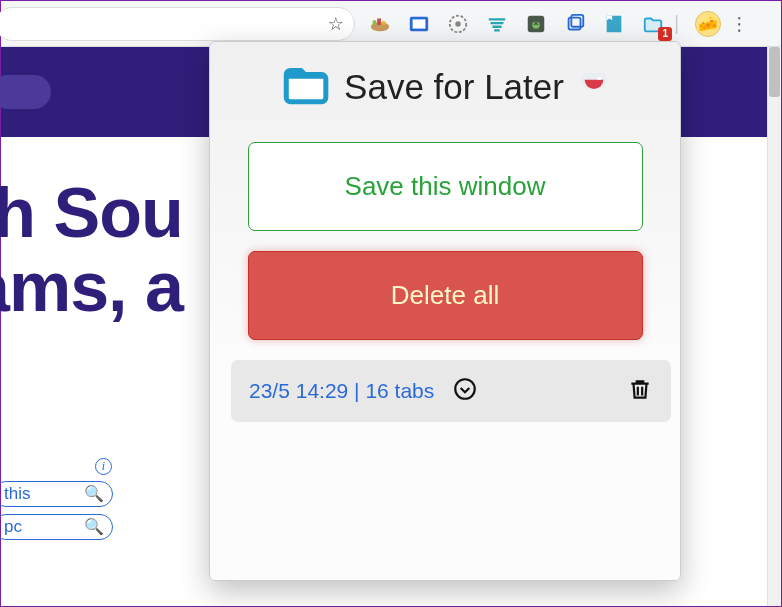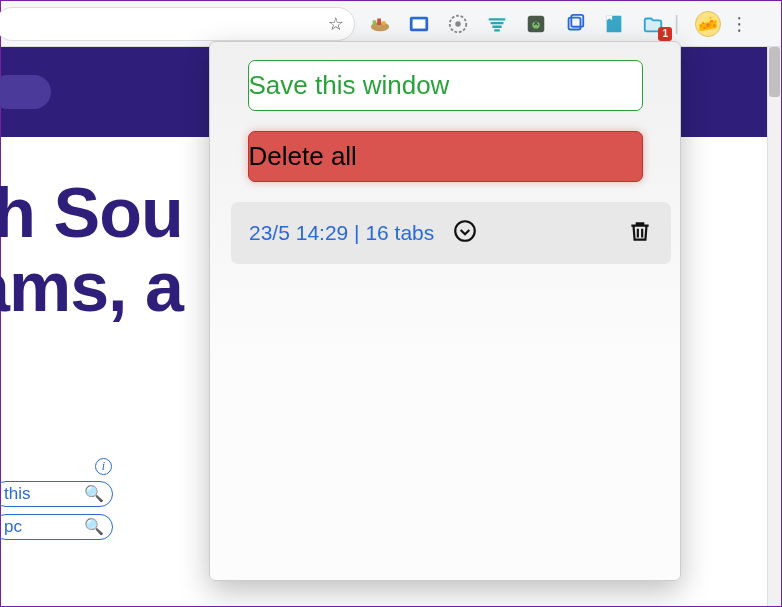--- a/index.html
+++ b/index.html
@@ -24,23 +24,23 @@
   .info-icon { display: inline-block; width: 17px; height: 17px; border: 1.5px solid #2a6ad8; border-radius: 50%; color: #2a6ad8; font-size: 12px; text-align: center; line-height: 15px; margin-left: 94px; margin-top: 60px; font-style: italic; font-family: Georgia, serif; }
   .search-chips { margin-top: 6px; margin-left: -8px; }
   .chip { display: flex; align-items: center; justify-content: space-between; border: 1.5px solid #2a6ad8; border-radius: 18px; padding: 2px 8px 2px 10px; margin-bottom: 7px; width: 120px; color: #2a6ad8; font-size: 17px; }
   .chip .mag { color: #2a6ad8; font-size: 16px; }
   
   .popup { position: absolute; top: 40px; left: 208px; width: 472px; height: 540px; background: linear-gradient(#f0f0f0, #fcfcfc 60%); border: 1px solid #ccc; border-radius: 6px; box-shadow: 0 10px 30px rgba(0,0,0,0.25); padding: 18px 28px; }
   .popup-header { display: flex; align-items: center; justify-content: center; gap: 14px; margin-bottom: 28px; }
   .popup-folder svg { width: 50px; height: 50px; }
   .popup-title { font-size: 35px; color: #222; }
   .popup-glass svg { width: 32px; height: 32px; }
-  .btn { display: block; width: 395px; margin: 0 auto 20px; border-radius: 7px; font-size: 26px; padding: 9px 0; cursor: pointer; }
+  .btn { display: block; width: 395px; margin: 0 auto 20px; border-radius: 7px; text-align: center; font-size: 26px; padding: 28px 0; cursor: pointer; }
   .btn-save { background: #fff; color: #2aa23a; border: 1.5px solid #2aa23a; }
-  .btn-delete { background: #d9534f; color: #000000; border: 1px solid #c9302c; box-shadow: 0 0 8px rgba(217,83,79,0.4); }
+  .btn-delete { background: #d9534f; color: #fef9c3; border: 1px solid #c9302c; box-shadow: 0 0 8px rgba(217,83,79,0.4); }
   .session-row { background: #e8e8e8; border-radius: 7px; padding: 16px 18px; display: flex; align-items: center; justify-content: space-between; width: 440px; margin-left: -7px; text-align: right; }
   .session-label { color: #2a6ad8; font-size: 21px; }
   .session-row .chev { margin-left: 18px; }
   .chev svg, .trash svg { width: 26px; height: 26px; stroke: #111; fill: none; stroke-width: 2; }
   .scrollbar { position: absolute; right: 0; top: 46px; width: 14px; bottom: 0; background: #f1f1f1; border-left: 1px solid #e0e0e0; }
   .scroll-thumb { position: absolute; top: 0; left: 1px; right: 1px; height: 50px; background: #c0c0c0; border-radius: 3px; }
 </style>
 </head>
 <body>
 
@@ -125,20 +125,36 @@
         <span class="mag">🔍</span>
       </div>
       <div class="chip">
         <span>pc</span>
         <span class="mag">🔍</span>
       </div>
     </div>
   </div>
 
   <div class="popup">
+    <div class="popup-header">
+      <span class="popup-folder">
+        <svg viewBox="0 0 24 24">
+            <path d="M3 7 a2 2 0 0 1 2 -2 h5 l2 2 h8 a2 2 0 0 1 2 2 v9 a2 2 0 0 1 -2 2 h-15 a2 2 0 0 1 -2 -2 z" fill="#ffffff" stroke="#1f9acb" stroke-width="2.4"></path>
+            <path d="M3 7 a2 2 0 0 1 2 -2 h5 l2 2 h8 a2 2 0 0 1 2 2 H3z" fill="#1f9acb"></path>
+          </svg>
+      </span>
+      <span class="popup-title">Save for Later</span>
+      <span class="popup-glass">
+        <svg viewBox="0 0 24 24">
+            <path d="M5 3 h14 a7 7 0 0 1 -7 12 a7 7 0 0 1 -7 -12 z" fill="#e9eef0"></path>
+            <path d="M5 8 h14 a7 7 0 0 1 -7 7 a7 7 0 0 1 -7 -7 z" fill="#d83a4a"></path>
+            <ellipse cx="16" cy="7" rx="2" ry="1.2" fill="#ffffff" opacity="0.85"></ellipse>
+          </svg>
+      </span>
+    </div>
     <div class="btn btn-save">Save this window</div>
     <div class="btn btn-delete">Delete all</div>
     <div class="session-row">
       <span class="session-label">23/5 14:29 | 16 tabs</span>
       <span class="chev">
         <svg viewBox="0 0 24 24">
             <circle cx="12" cy="12" r="9"></circle>
             <path d="M8 11 l4 4 l4 -4"></path>
           </svg>
       </span>

